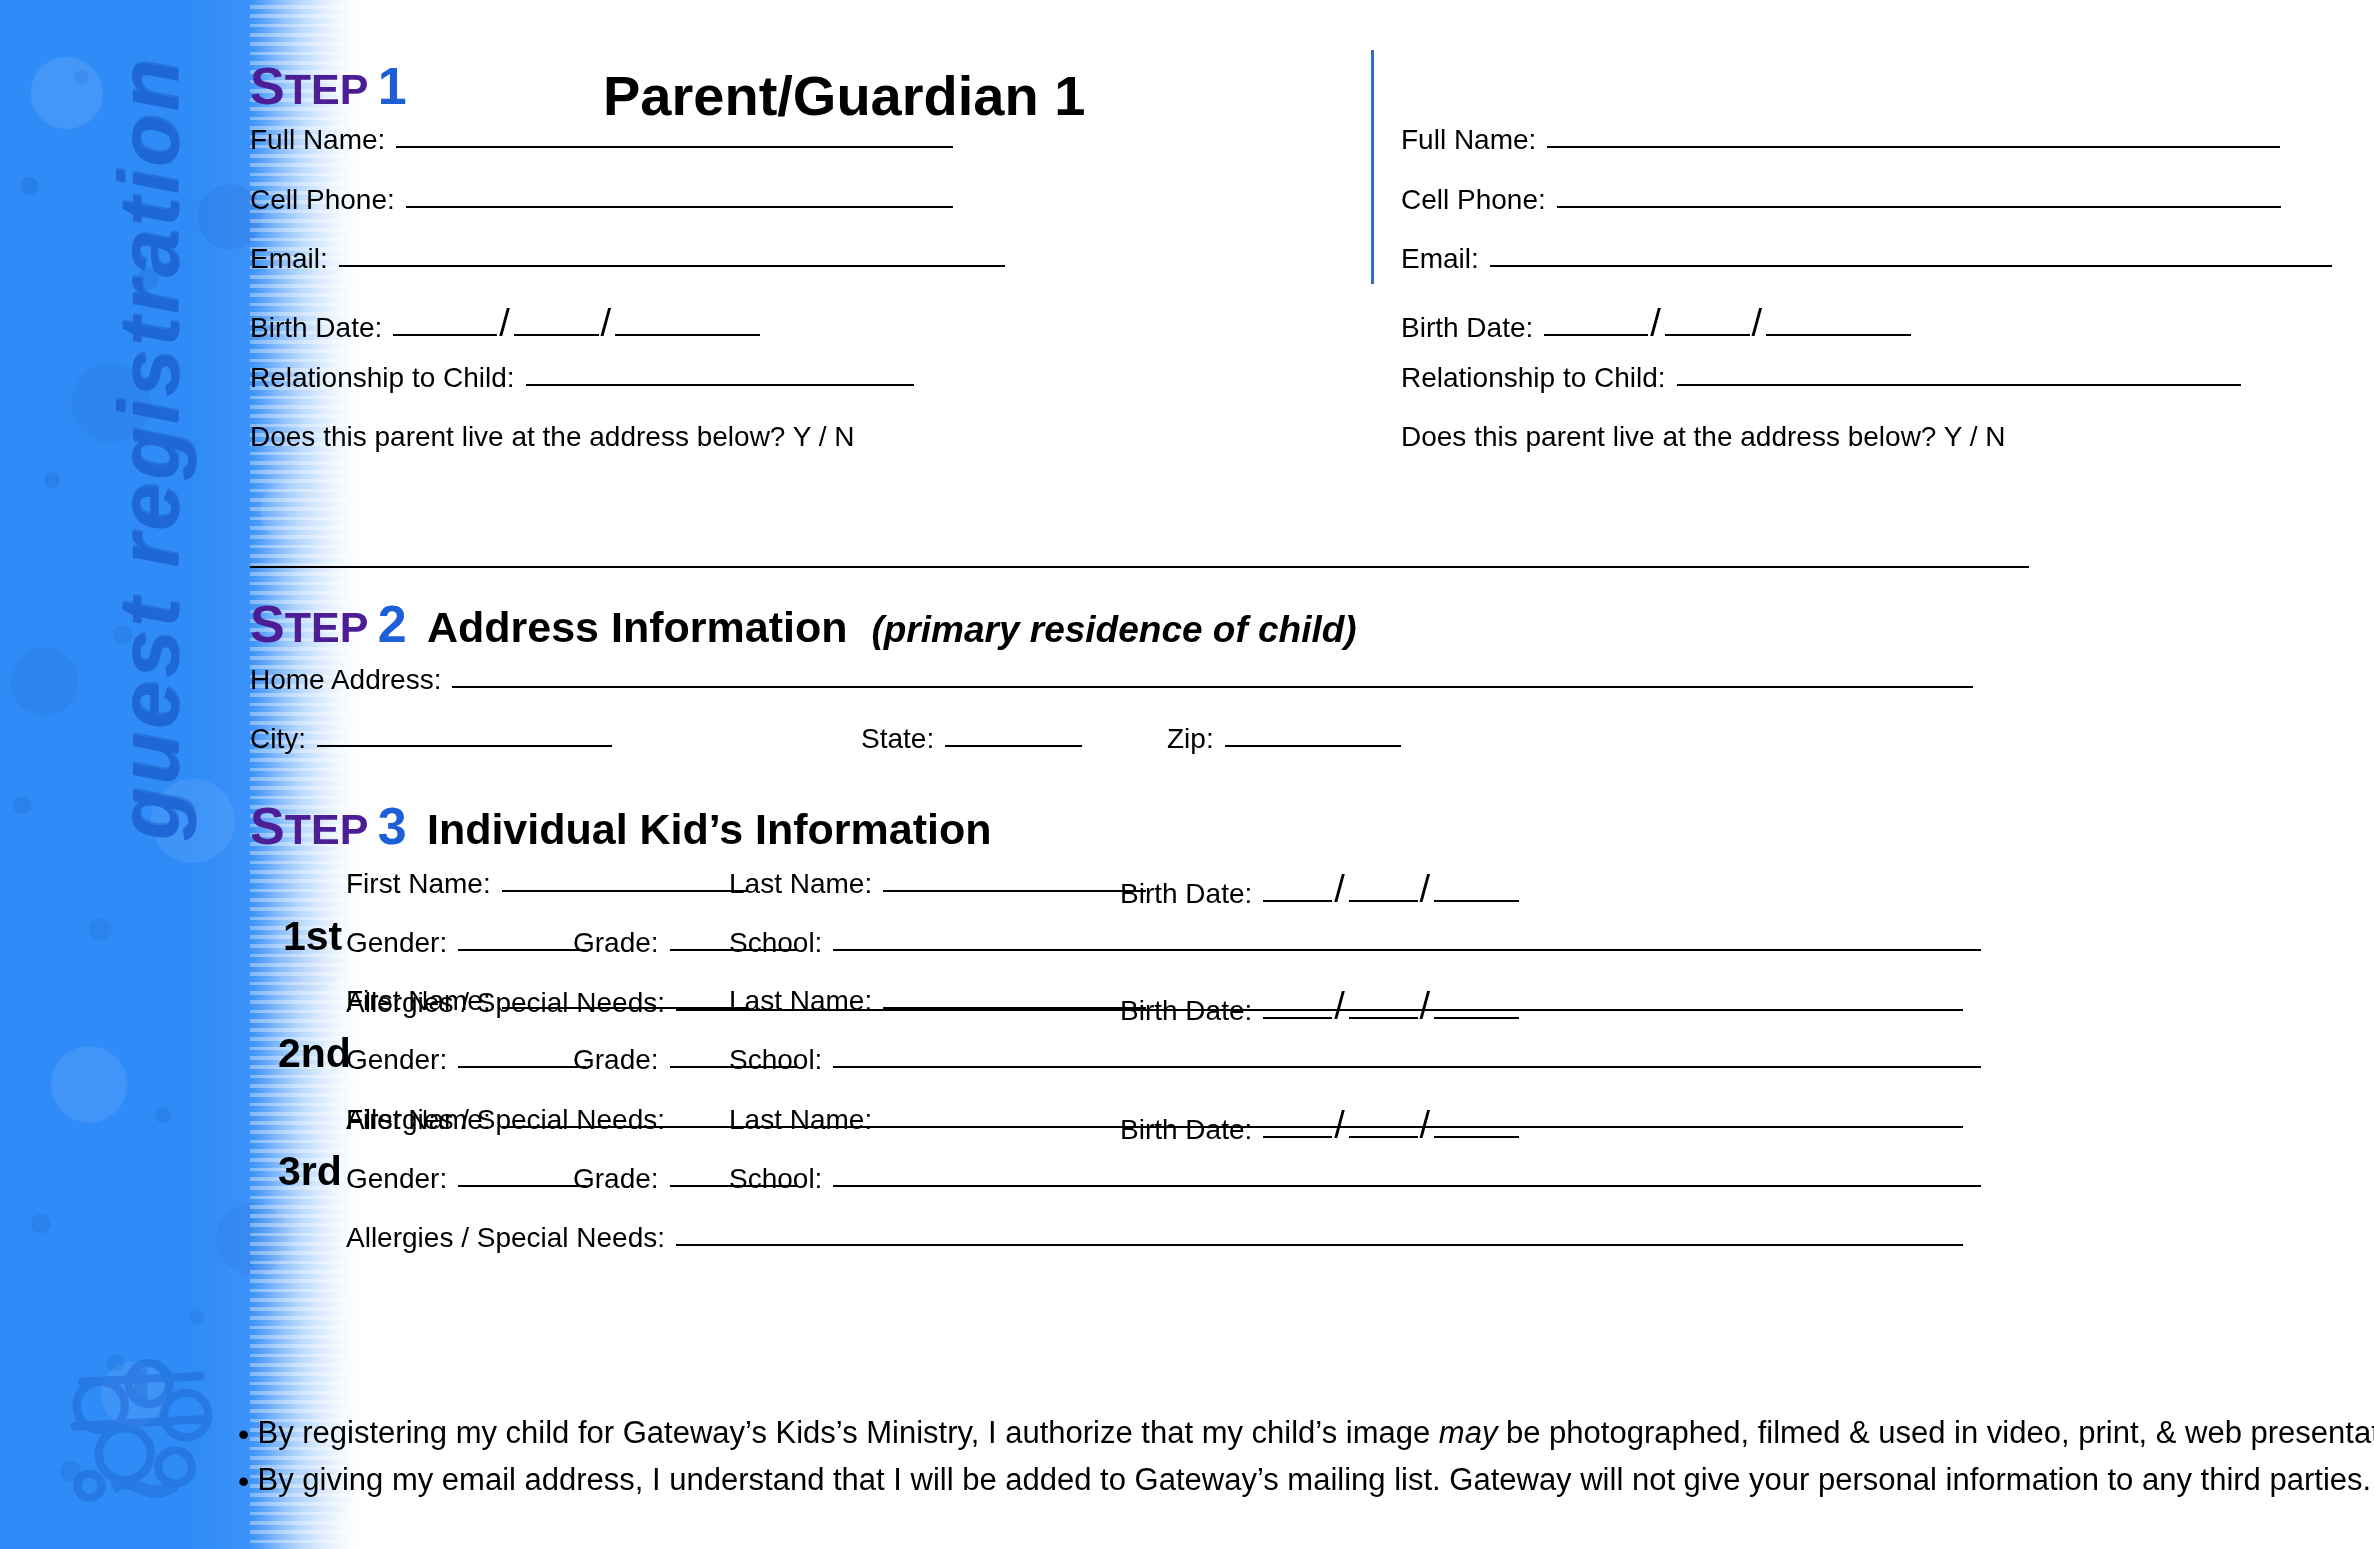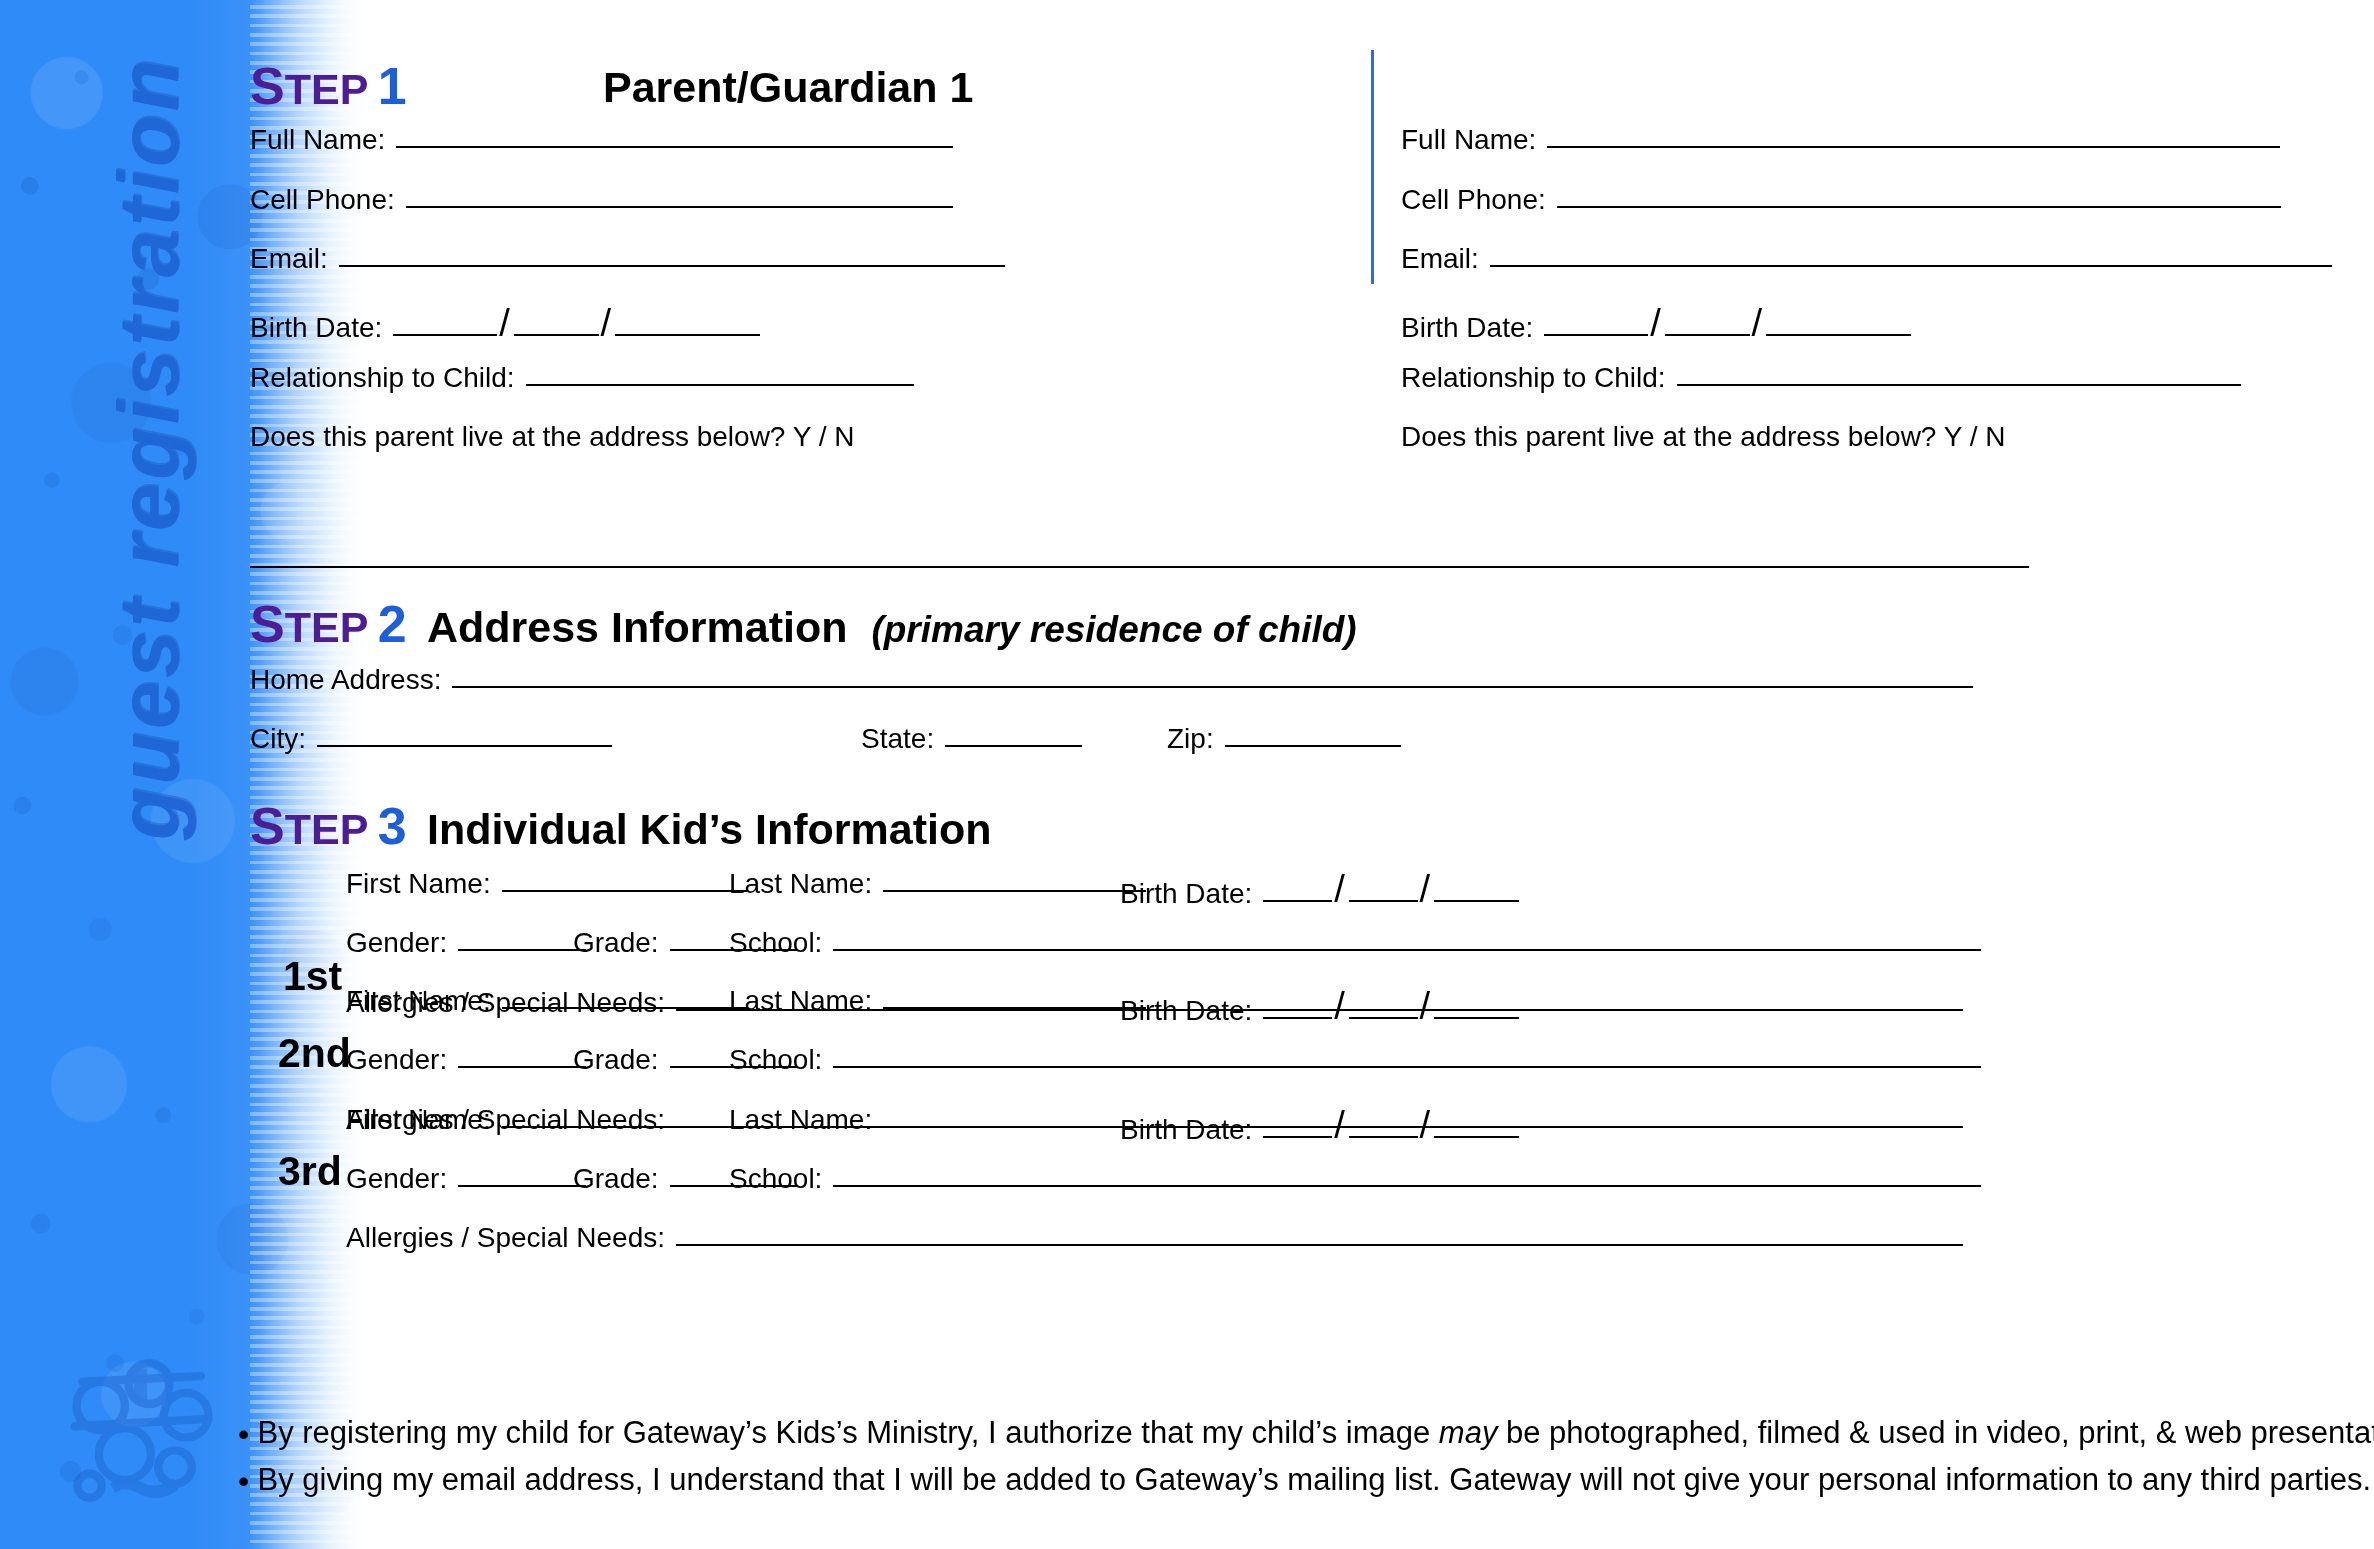--- a/index.html
+++ b/index.html
@@ -104,21 +104,21 @@
     color:#1d5fd8;font-weight:700;font-size:52px;margin-left:9.3px;
   }
   .step-title{
     color:#000;font-weight:700;font-size:43px;margin-left:20.4px;
   }
   .step-sub{
     color:#000;font-weight:600;font-style:italic;font-size:37px;margin-left:24px;
   }
 
   .col-head{
-    position:absolute;font-size:43px;font-weight:700;color:#000;white-space:nowrap;
+    position:absolute;font-size:56px;font-weight:700;color:#000;white-space:nowrap;
   }
 
   .divider{
     position:absolute;background:#2f6fc4;width:2.8px;
   }
 
   .fld{
     position:absolute;display:flex;align-items:flex-end;white-space:nowrap;
   }
   .lbl{
@@ -280,21 +280,21 @@
     </div>
     <div class="fld" style="left:796px;top:725px;">
       <span class="lbl">Zip:</span>
       <span class="rule" style="width:176px;"></span>
     </div>
 
     <div class="step-head" style="left:-121px;top:796px;">
       <span class="step-word"><span class="cap">S</span><span>TEP</span></span><span class="step-num">3</span><span class="step-title">Individual Kid’s Information</span>
     </div>
 
-    <div class="ord" style="left:-88px;top:913px;margin-top:40px;">1st</div>
+    <div class="ord" style="left:-88px;top:913px;">1st</div>
 
     <div class="fld" style="left:-25px;top:870px;">
       <span class="lbl">First Name:</span>
       <span class="rule" style="width:245px;"></span>
     </div>
     <div class="fld" style="left:358px;top:870px;">
       <span class="lbl">Last Name:</span>
       <span class="rule" style="width:263px;"></span>
     </div>
     <div class="fld" style="left:749px;top:870px;">

